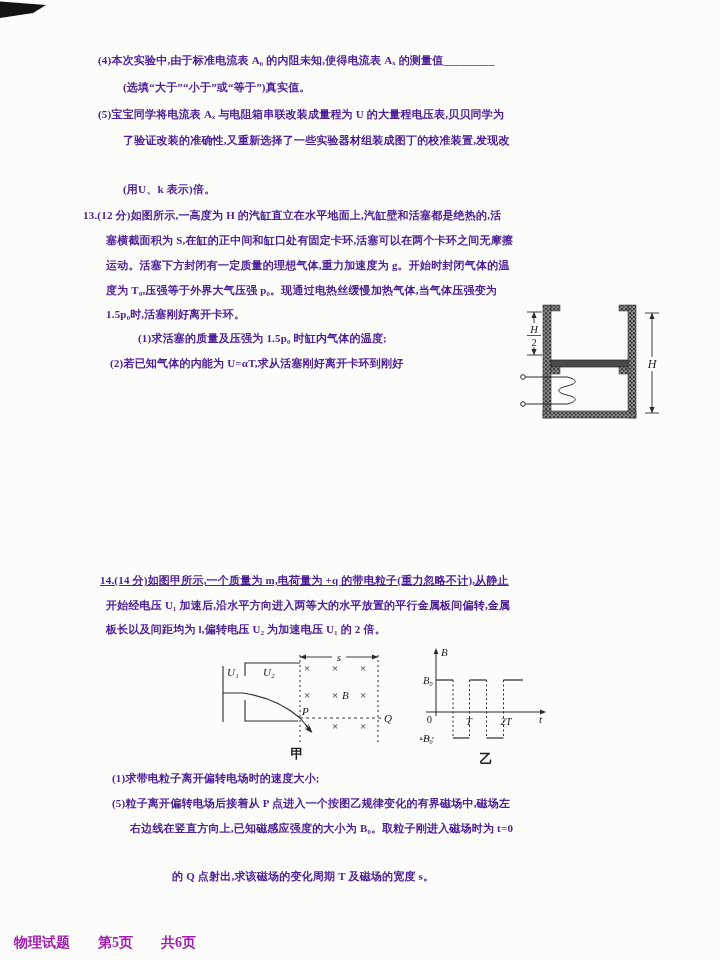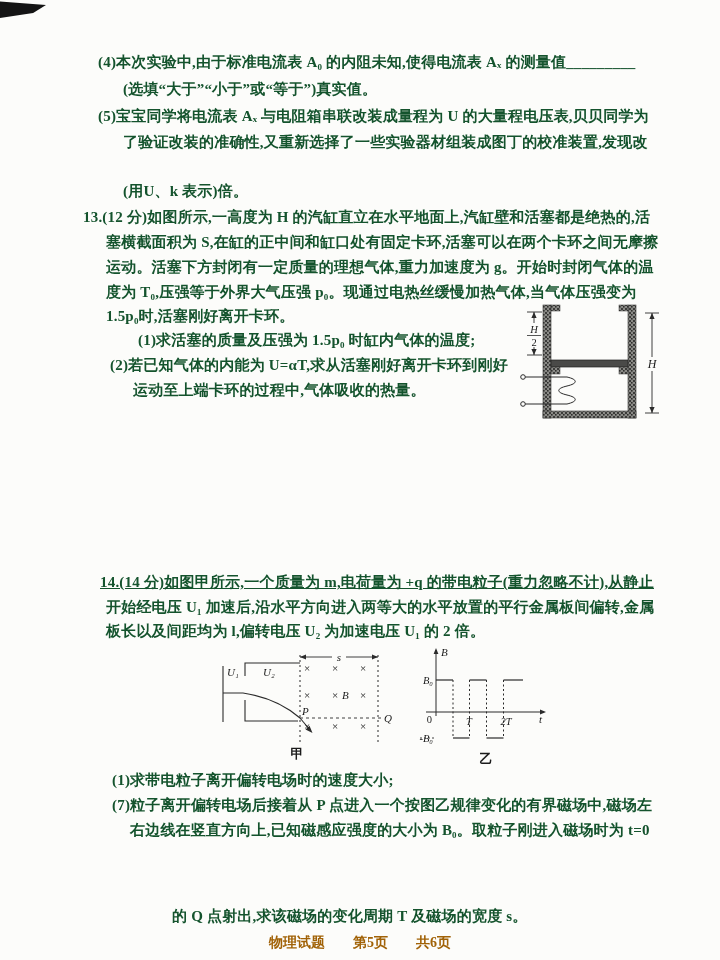--- a/index.html
+++ b/index.html
@@ -5,26 +5,26 @@
   html,body{margin:0;padding:0;}
   body{width:720px;height:960px;background:#e9e9e7;}
   .page{
     position:relative;width:720px;height:960px;overflow:hidden;
     background:#fcfcfa;
     font-family:"Liberation Serif","DejaVu Serif",serif;
     color:#161616;
   }
   .line{
     position:absolute;white-space:nowrap;
-    font-size:15px;font-weight:600;letter-spacing:.2px;
-    color:#14532d;
+    font-size:11px;font-weight:600;letter-spacing:.2px;
+    color:#4c1d95;
   }
   .footer{
-    position:absolute;left:0;right:0;top:934px;text-align:center;
-    font-size:14px;font-weight:600;color:#a16207;
+    position:absolute;left:0;right:0;top:934px;text-align:left;
+    font-size:14px;font-weight:600;color:#a21caf;
   }
   .footer span{margin:0 14px;}
   .corner{
     position:absolute;left:0;top:0;width:46px;height:18px;
     background:#141414;
     clip-path:polygon(0% 8%,100% 28%,72% 72%,0% 100%);
   }
   svg{position:absolute;overflow:visible;}
   svg text{font-family:"Liberation Serif","DejaVu Serif",serif;fill:#1b1b1b;}
   .it{font-style:italic;}
@@ -43,21 +43,20 @@
   <div class="line" style="left:123px;top:133px;">了验证改装的准确性,又重新选择了一些实验器材组装成图丁的校准装置,发现改</div>
   <div class="line" style="left:123px;top:182px;">(用U、k 表示)倍。</div>
 
   <div class="line" style="left:83px;top:208px;">13.(12 分)如图所示,一高度为 H 的汽缸直立在水平地面上,汽缸壁和活塞都是绝热的,活</div>
   <div class="line" style="left:106px;top:233px;text-align:right;">塞横截面积为 S,在缸的正中间和缸口处有固定卡环,活塞可以在两个卡环之间无摩擦</div>
   <div class="line" style="left:106px;top:258px;">运动。活塞下方封闭有一定质量的理想气体,重力加速度为 g。开始时封闭气体的温</div>
   <div class="line" style="left:106px;top:283px;">度为 T₀,压强等于外界大气压强 p₀。现通过电热丝缓慢加热气体,当气体压强变为</div>
   <div class="line" style="left:106px;top:307px;">1.5p₀时,活塞刚好离开卡环。</div>
   <div class="line" style="left:110px;top:331px;margin-left:28px;">(1)求活塞的质量及压强为 1.5p₀ 时缸内气体的温度;</div>
   <div class="line" style="left:110px;top:356px;">(2)若已知气体的内能为 U=αT,求从活塞刚好离开卡环到刚好</div>
-  <div class="line" style="left:133px;top:381px;">运动至上端卡环的过程中,气体吸收的热量。</div>
 
   <svg style="left:505px;top:300px;" width="175" height="130" viewBox="0 0 175 130">
     <defs>
       <pattern id="wallp" width="4" height="4" patternUnits="userSpaceOnUse">
         <rect width="4" height="4" fill="#8a8a86"></rect>
         <rect x="0" y="0" width="2" height="2" fill="#3c3c3a"></rect>
         <rect x="2" y="2" width="1.6" height="1.6" fill="#2e2e2c"></rect>
       </pattern>
     </defs>
 
@@ -158,21 +157,21 @@
     <line x1="43" y1="40" x2="43" y2="98" class="stroke" stroke-width="1" stroke-dasharray="2 2.5"></line>
     <line x1="59.5" y1="40" x2="59.5" y2="98" class="stroke" stroke-width="1" stroke-dasharray="2 2.5"></line>
     <line x1="76.5" y1="40" x2="76.5" y2="98" class="stroke" stroke-width="1" stroke-dasharray="2 2.5"></line>
     <line x1="93.5" y1="40" x2="93.5" y2="98" class="stroke" stroke-width="1" stroke-dasharray="2 2.5"></line>
     <text x="59" y="85" text-anchor="middle" font-size="10.5" class="it">T</text>
     <text x="96" y="85" text-anchor="middle" font-size="10.5" class="it">2T</text>
     <text x="76" y="123" text-anchor="middle" font-size="13" font-weight="bold">乙</text>
   </svg>
 
   <div class="line" style="left:112px;top:771px;">(1)求带电粒子离开偏转电场时的速度大小;</div>
-  <div class="line" style="left:112px;top:796px;">(7)粒子离开偏转电场后接着从 P 点进入一个按图乙规律变化的有界磁场中,磁场左</div>
+  <div class="line" style="left:112px;top:796px;">(5)粒子离开偏转电场后接着从 P 点进入一个按图乙规律变化的有界磁场中,磁场左</div>
   <div class="line" style="left:130px;top:821px;">右边线在竖直方向上,已知磁感应强度的大小为 B₀。取粒子刚进入磁场时为 t=0</div>
-  <div class="line" style="left:130px;top:907px;padding-left:42px;">的 Q 点射出,求该磁场的变化周期 T 及磁场的宽度 s。</div>
+  <div class="line" style="left:130px;top:869px;padding-left:42px;">的 Q 点射出,求该磁场的变化周期 T 及磁场的宽度 s。</div>
 
   <div class="footer">
     <span>物理试题</span><span>第5页</span><span>共6页</span>
   </div>
 
 </div>
 
 </body></html>

